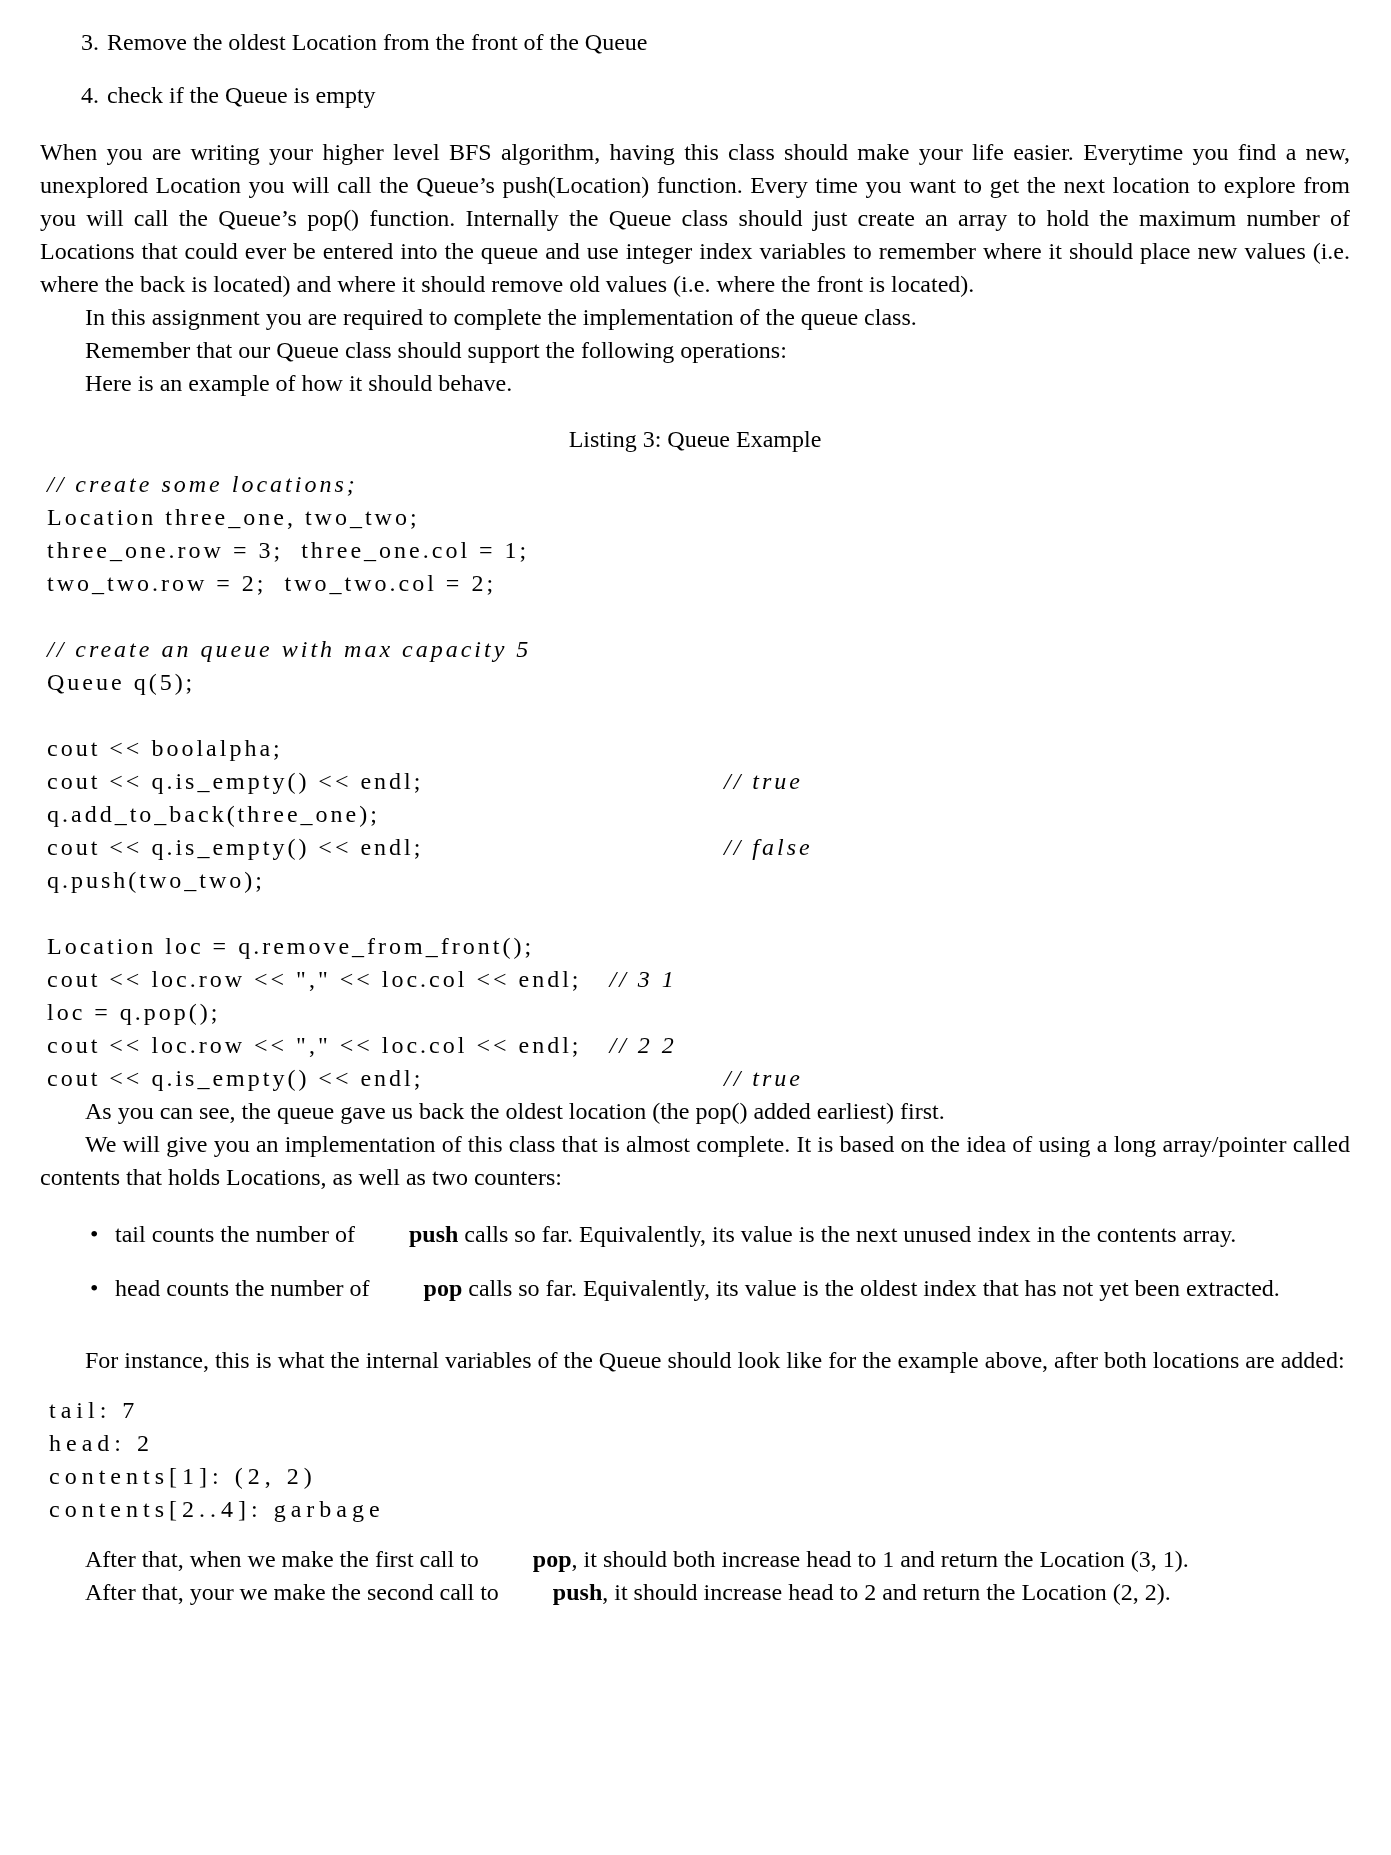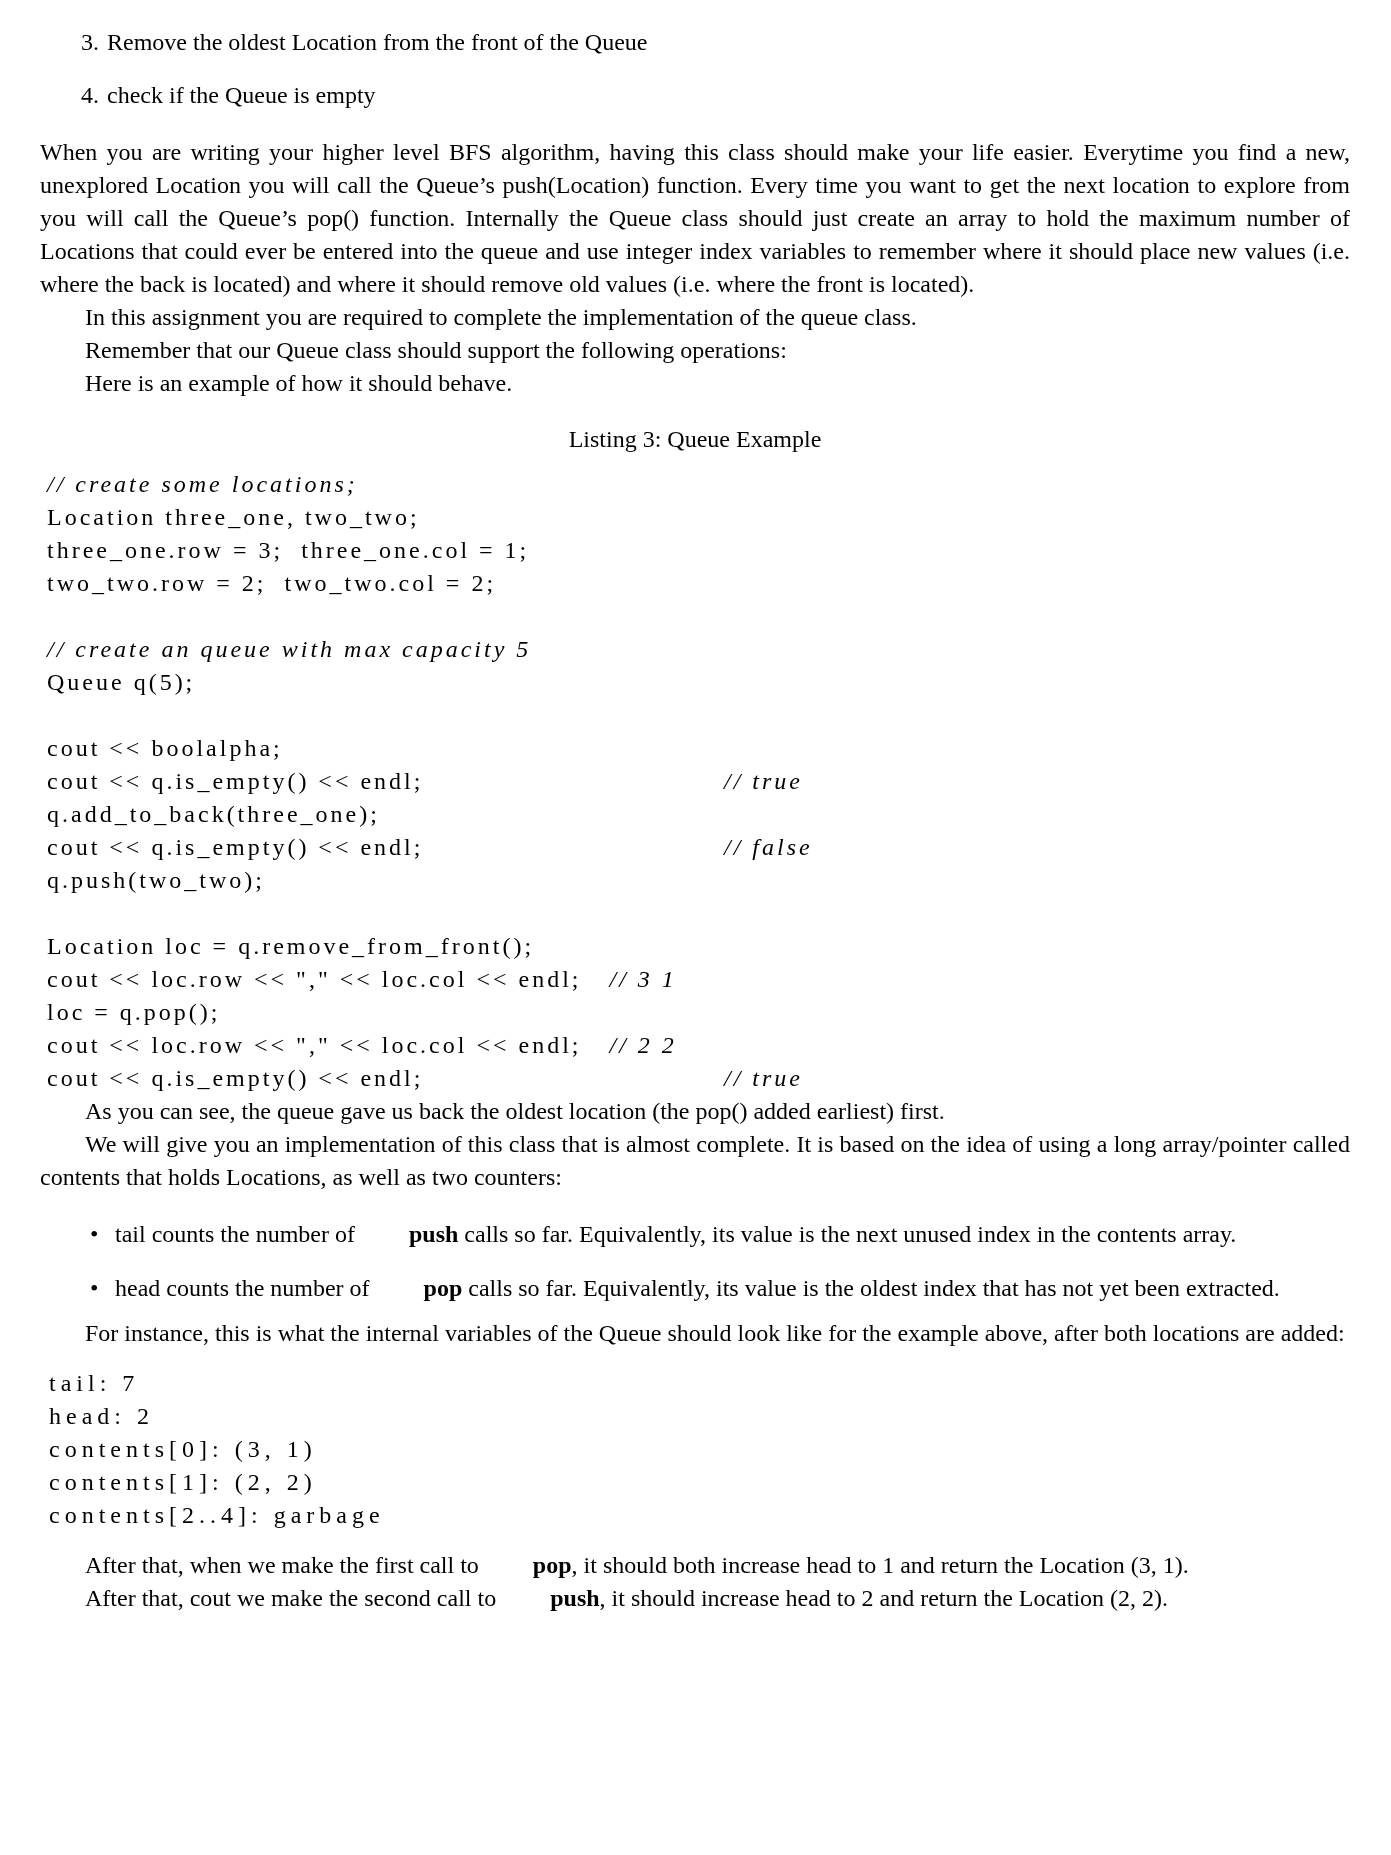--- a/index.html
+++ b/index.html
@@ -16,21 +16,21 @@
   
   .num-list { margin: 0; padding: 0; list-style: none; }
   .num-item { display: flex; margin-bottom: 20px; }
   .num-label { margin-left: 41px; margin-right: 8px; }
 
   
   p { margin: 0; text-align: justify; }
   .p-first { margin-top: 24px; }
   .indent { text-indent: 45px; }
   .mt8  { }
-  .mt22 { margin-top: 12px; }
+  .mt22 { margin-top: 39px; }
 
   
   .caption { text-align: center; margin-top: 23px; margin-bottom: 12px; }
 
   
   .code-block { margin-left: 7px; white-space: pre; letter-spacing: 3px; }
   .code-group { margin-bottom: 33px; }
   .code-group:last-child { margin-bottom: 0; }
   .code-line { position: relative; height: 33px; }
   .comment, .inline-comment { font-style: italic; }
@@ -82,18 +82,18 @@
       <span><span>tail counts the number of </span><span class="b">push</span><span> calls so far.  Equivalently, its value is the next unused index in the contents array.</span></span>
     </li>
     <li class="bullet-item">
       <span class="bullet-mark">•</span>
       <span><span>head counts the number of </span><span class="b">pop</span><span> calls so far.  Equivalently, its value is the oldest index that has not yet been extracted.</span></span>
     </li>
   </ul>
 
   <p class="indent mt22">For instance, this is what the internal variables of the Queue should look like for the example above, after both locations are added:</p>
 
-  <div class="code-block state-block" id="state-block"><div class="code-line">tail: 7</div><div class="code-line">head: 2</div><div class="code-line">contents[0]: (3, 1)</div><div class="code-line">contents[1]: (2, 2)</div><div class="code-line">contents[2..4]: garbage</div></div>
+  <div class="code-block state-block" id="state-block"><div class="code-line">tail: 7</div><div class="code-line">head: 2</div><div class="code-line">contents[1]: (2, 2)</div><div class="code-line">contents[2..4]: garbage</div></div>
 
   <p class="indent"><span>After that, when we make the first call to </span><span class="b">pop</span><span>, it should both increase head to 1 and return the Location (3, 1).</span></p>
-  <p class="indent"><span>After that, cout we make the second call to </span><span class="b">push</span><span>, it should increase head to 2 and return the Location (2, 2).</span></p>
+  <p class="indent"><span>After that, your we make the second call to </span><span class="b">push</span><span>, it should increase head to 2 and return the Location (2, 2).</span></p>
 
 </div>
 
 </body></html>

